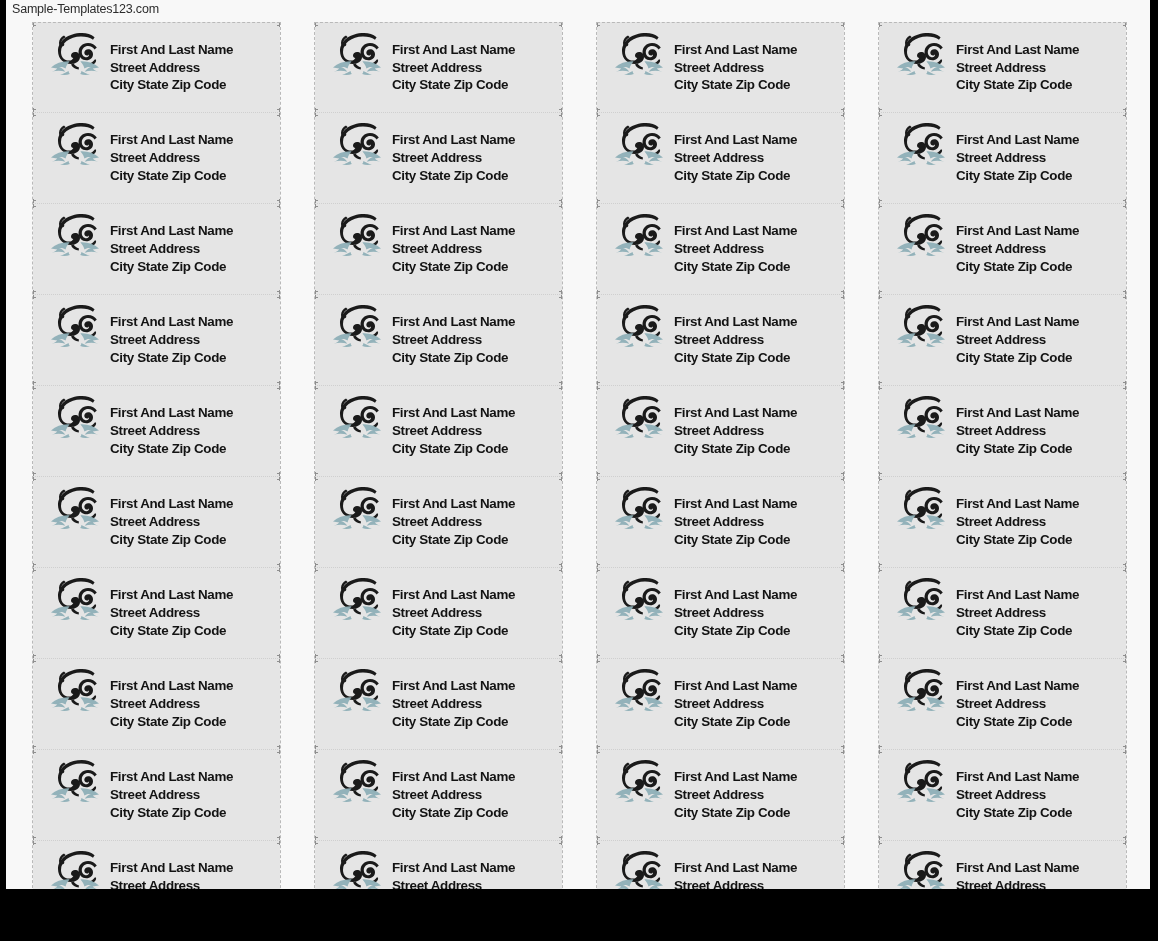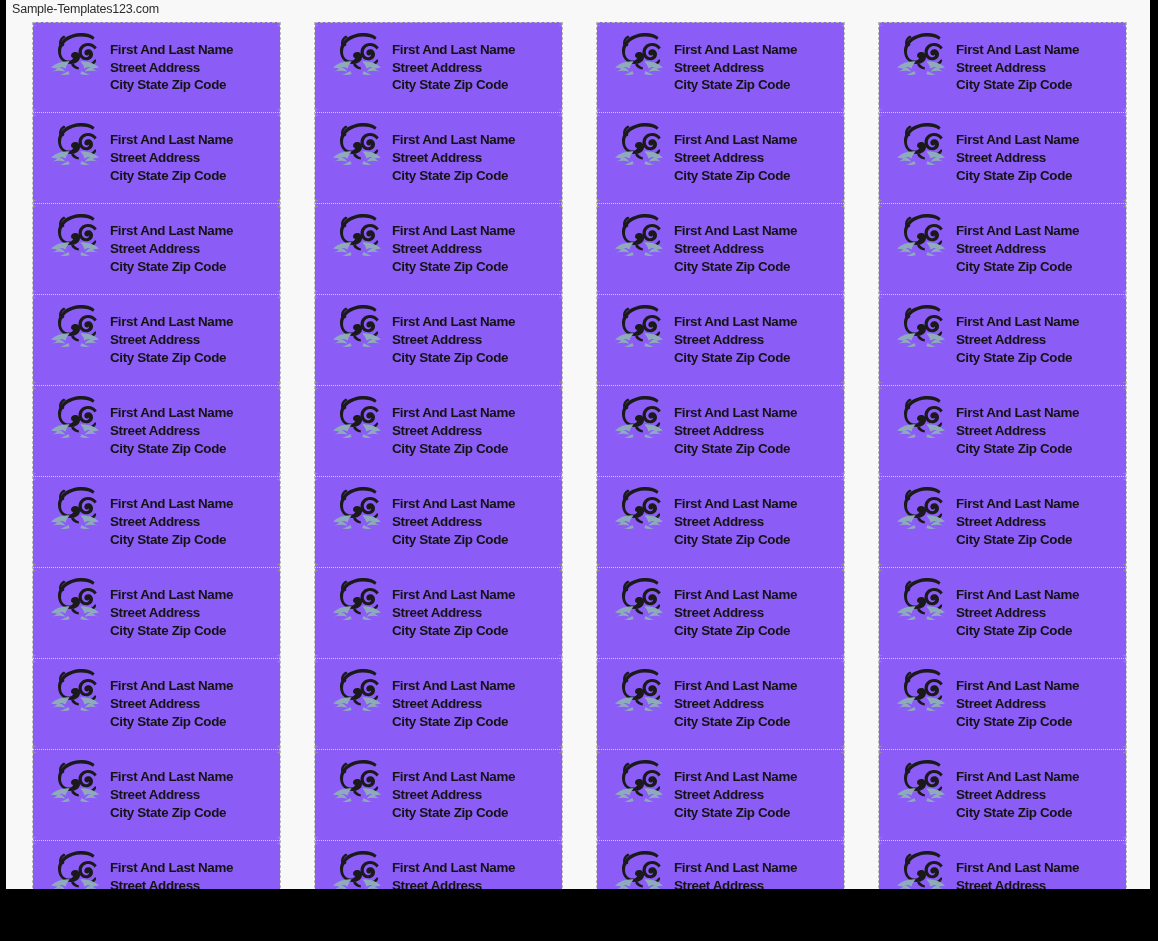--- a/index.html
+++ b/index.html
@@ -64,21 +64,21 @@
   .label-column.c0 { left: 26px; }
   .label-column.c1 { left: 308px; }
   .label-column.c2 { left: 590px; }
   .label-column.c3 { left: 872px; }
 
   .label-cell {
     position: relative;
     width: 100%;
     height: 91px;
     border-bottom: 1px dotted #cfcfcf;
-    background: #8b5cf6;
+    background: #e5e5e5;
     display: flex;
     align-items: center;
     overflow: hidden;
   }
   .label-cell.first { border-top: 1px dashed #b9b9b9; }
 
   
   .tick {
     position: absolute;
     width: 5px;

